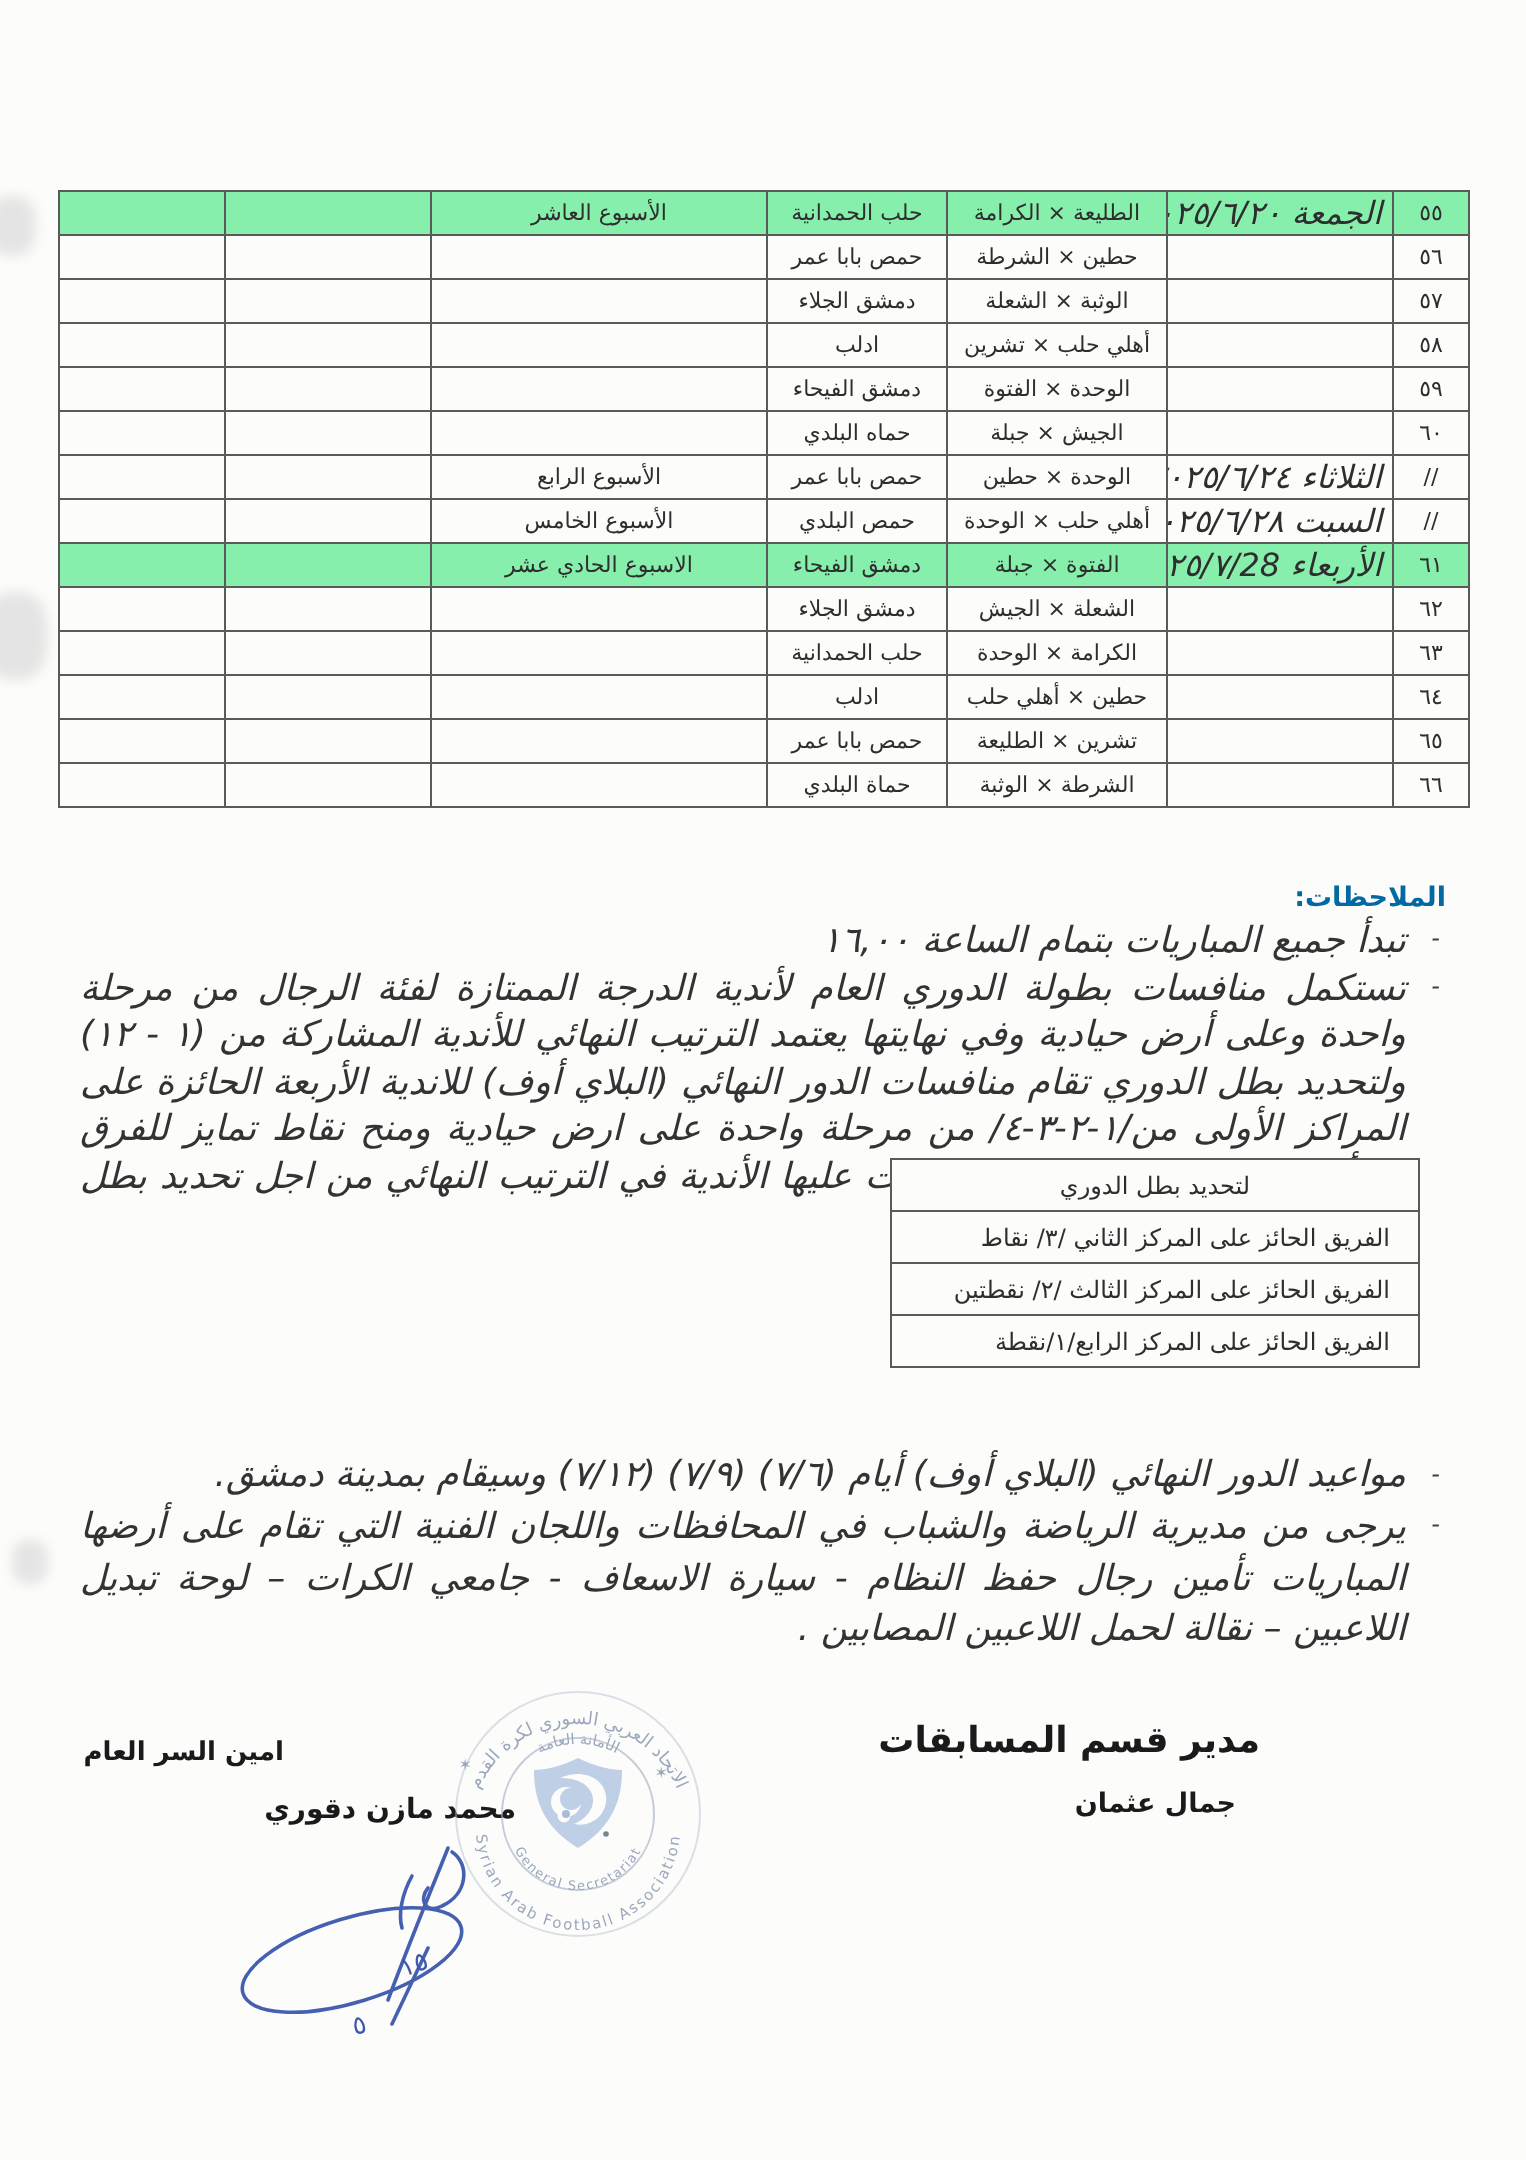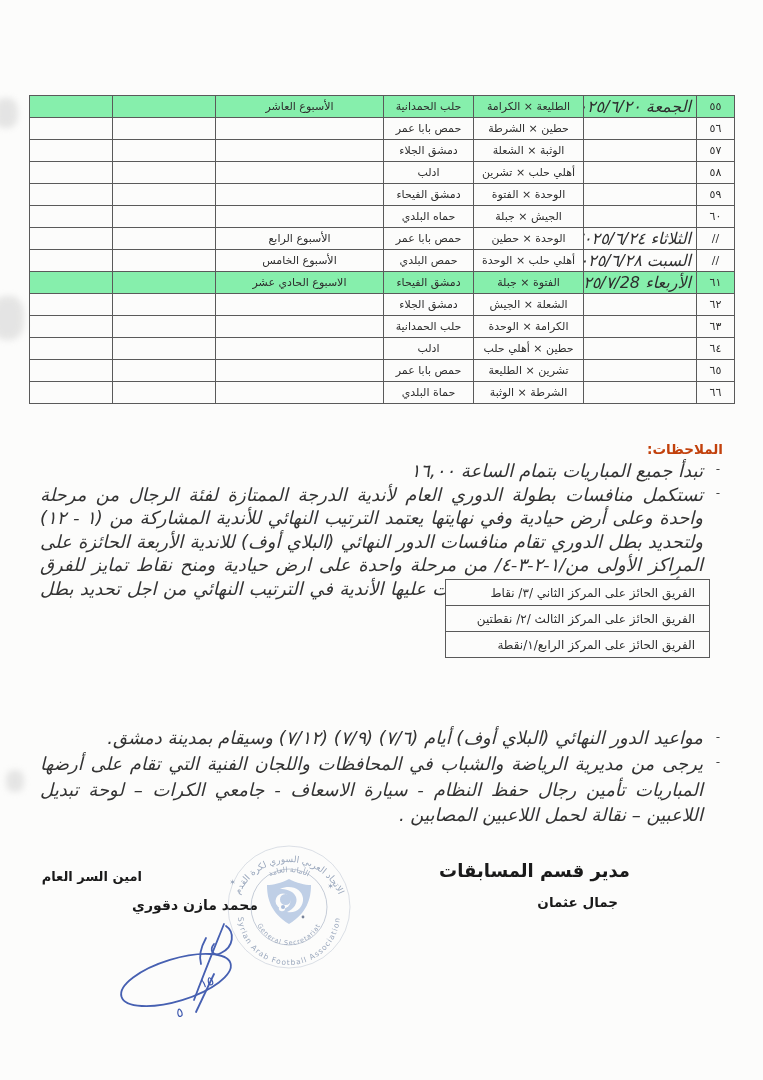--- a/index.html
+++ b/index.html
@@ -17,21 +17,21 @@
   table.sched td{
     border:1px solid #5a5a5a;height:21px;padding:0 3px;
     font-size:11px;text-align:center;white-space:nowrap;overflow:hidden;
     color:#2e2e2e;
   }
   table.sched td.c-date{text-align:right;padding-right:5px;font-size:16px;font-style:italic;}
   table.sched tr.shaded td{background:#86efac;}
   
   .notes-heading{
     position:absolute;top:441px;right:40px;
-    font-size:13.5px;font-weight:bold;color:#c2410c;letter-spacing:.2px;
+    font-size:13.5px;font-weight:bold;color:#0369a1;letter-spacing:.2px;
   }
   .bullet{
     position:absolute;right:60px;width:663px;
     font-size:18px;line-height:23.4px;color:#333;text-align:justify;font-style:italic;
   }
   .bullet::before{
     content:"-";position:absolute;right:-17px;top:-1px;color:#444;
     font-size:12px;
   }
   .b1{top:459px;}
@@ -220,20 +220,23 @@
 </table>
 
 <div class="notes-heading">الملاحظات:</div>
 <div class="bullet b1">تبدأ جميع المباريات بتمام الساعة ١٦,٠٠</div>
 <div class="bullet b2">تستكمل منافسات بطولة الدوري العام لأندية الدرجة الممتازة لفئة الرجال من مرحلة واحدة وعلى أرض حيادية وفي نهايتها يعتمد الترتيب النهائي للأندية المشاركة من (١ - ١٢) ولتحديد بطل الدوري تقام منافسات الدور النهائي (البلاي أوف) للاندية الأربعة الحائزة على المراكز الأولى من/١-٢-٣-٤/ من مرحلة واحدة على ارض حيادية ومنح نقاط تمايز للفرق المتأهلة من دون النقاط التي حصلت عليها الأندية في الترتيب النهائي من اجل تحديد بطل الدوري لموسم٢٠٢٥/٢٠٢٤</div>
 <div class="bullet b3">مواعيد الدور النهائي (البلاي أوف) أيام (٧/٦) (٧/٩) (٧/١٢) وسيقام بمدينة دمشق.</div>
 <div class="bullet b4">يرجى من مديرية الرياضة والشباب في المحافظات واللجان الفنية التي تقام على أرضها المباريات تأمين رجال حفظ النظام - سيارة الاسعاف - جامعي الكرات – لوحة تبديل اللاعبين – نقالة لحمل اللاعبين المصابين .</div>
 
 <table class="points">
   <tbody>
+    <tr class="hdr">
+      <td>لتحديد بطل الدوري</td>
+    </tr>
       <tr>
         <td>الفريق الحائز على المركز الثاني /٣/ نقاط</td>
       </tr>
       <tr>
         <td>الفريق الحائز على المركز الثالث /٢/ نقطتين</td>
       </tr>
       <tr>
         <td>الفريق الحائز على المركز الرابع/١/نقطة</td>
       </tr>
     </tbody>

